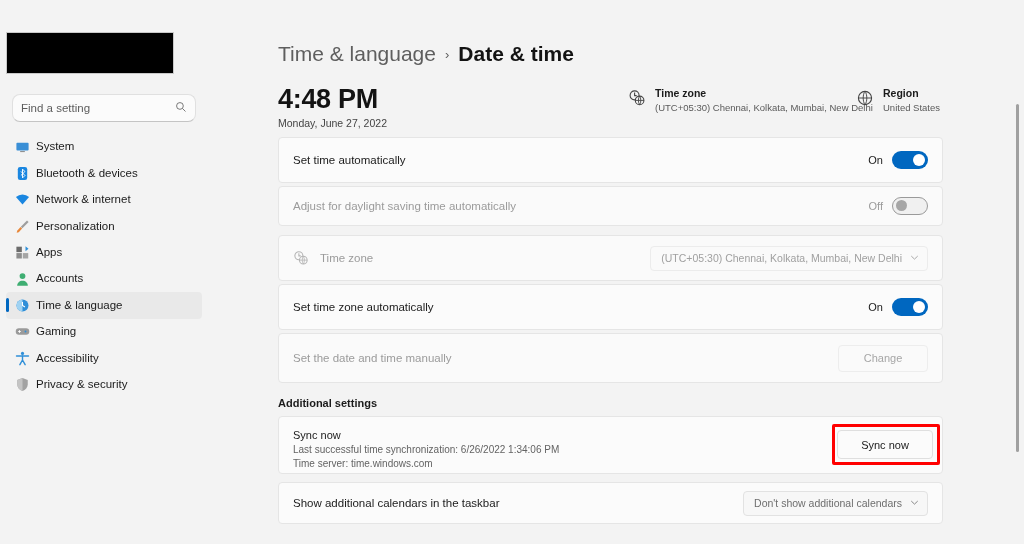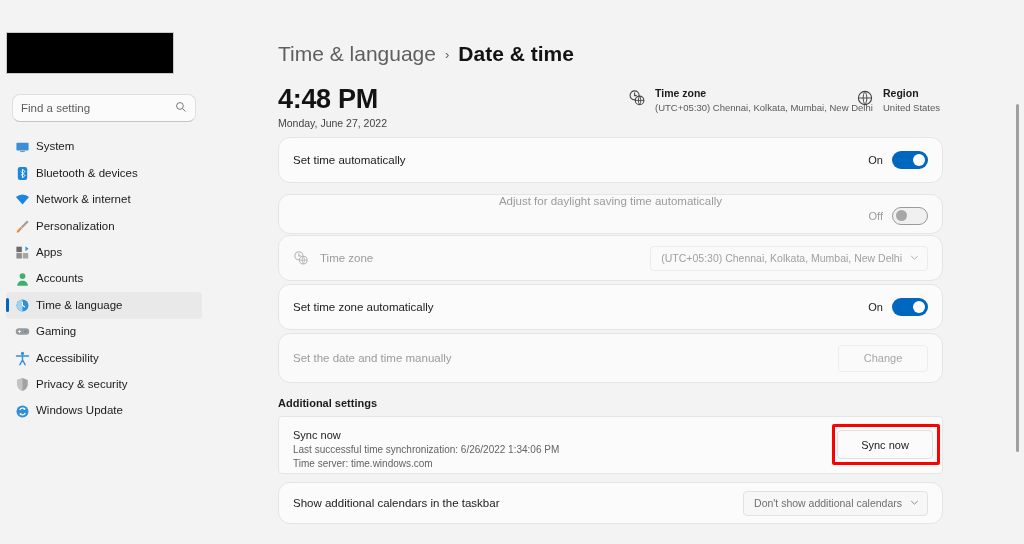--- a/index.html
+++ b/index.html
@@ -125,21 +125,21 @@
   .info-region { left: 648px; }
   .info-ico { margin-top: 2px; width: 18px; height: 18px; }
   .info-title { font-size: 10.5px; font-weight: 600; color: #1b1b1b; line-height: 13px; }
   .info-sub { font-size: 9.5px; color: #5a5a5a; line-height: 13px; margin-top: 1px; }
 
   
   .card {
     position: absolute; left: 70px; width: 665px;
     background: #fbfbfb;
     border: 1px solid #e5e5e5;
-    border-radius: 12px;
+    border-radius: 4px;
     display: flex; align-items: center;
     padding: 0 14px;
   }
   .card.disabled { background: #fafafa; }
   .card-label { font-size: 11.5px; color: #1b1b1b; }
   .card-label.dim { color: #9b9b9b; }
   .card-right {
     margin-left: auto; display: flex; align-items: center; gap: 9px;
   }
   .toggle-state { font-size: 11px; color: #1b1b1b; }
@@ -351,30 +351,20 @@
     <div class="nav-item">
       <span class="nav-ico">
         <svg width="15" height="15" viewBox="0 0 16 16">
           <path d="M8 1 2.4 3.2v4.4c0 3.6 2.4 6.2 5.6 7.4 3.2-1.2 5.6-3.8 5.6-7.4V3.2z" fill="#a2a2a2"></path>
           <path d="M8 1 2.4 3.2v4.4c0 3.6 2.4 6.2 5.6 7.4z" fill="#c4c4c4"></path>
         </svg>
       </span>
       <span class="nav-label">Privacy &amp; security</span>
     </div>
 
-    <div class="nav-item">
-      <span class="nav-ico">
-        <svg width="15" height="15" viewBox="0 0 16 16">
-          <circle cx="8" cy="8" r="6.4" fill="#2f8fd8"></circle>
-          <path d="M5 6.4a3.3 3.3 0 0 1 5.6-.8M11 9.6a3.3 3.3 0 0 1-5.6.8" stroke="#fff" stroke-width="1.2" fill="none"></path>
-          <path d="M10.9 3.8v2.3H8.7zM5.1 12.2V9.9h2.2z" fill="#fff"></path>
-        </svg>
-      </span>
-      <span class="nav-label">Windows Update</span>
-    </div>
 
   </div>
 </div>
 
 <div class="main">
 
   <div class="breadcrumb">
     <span class="bc-parent">Time &amp; language</span>
     <span class="bc-sep">›</span>
     <span class="bc-current">Date &amp; time</span>
@@ -414,21 +404,21 @@
   <div class="card" style="top:105px; height:46px;">
     <span class="card-label">Set time automatically</span>
     <div class="card-right">
       <span class="toggle-state">On</span>
       <span class="toggle on">
           <span class="knob"></span>
         </span>
     </div>
   </div>
 
-  <div class="card disabled" style="top:162px; height:40px;flex-direction:column;">
+  <div class="card disabled" style="top:154px; height:40px;">
     <span class="card-label dim">Adjust for daylight saving time automatically</span>
     <div class="card-right">
       <span class="toggle-state dim">Off</span>
       <span class="toggle off">
           <span class="knob"></span>
         </span>
     </div>
   </div>
 
   <div class="card disabled" style="top:203px; height:46px;">

